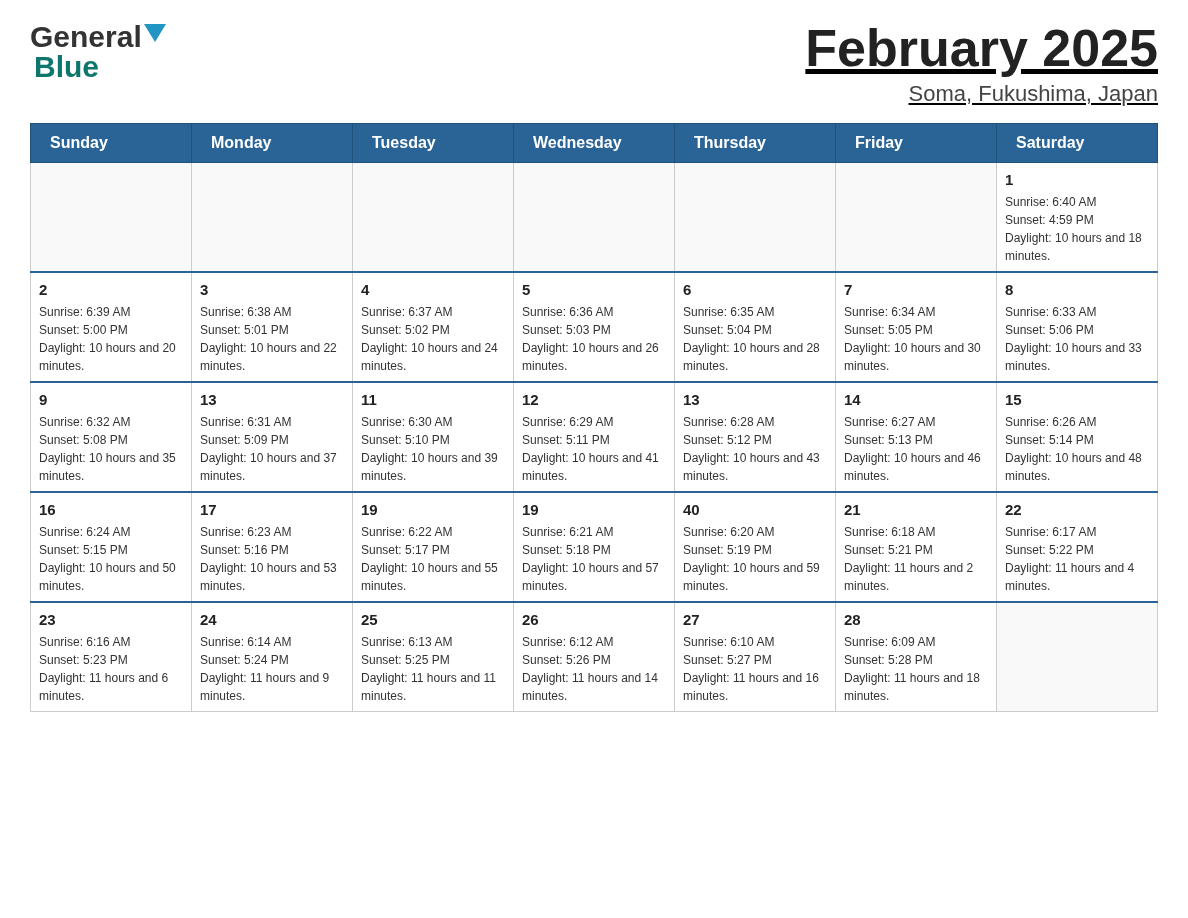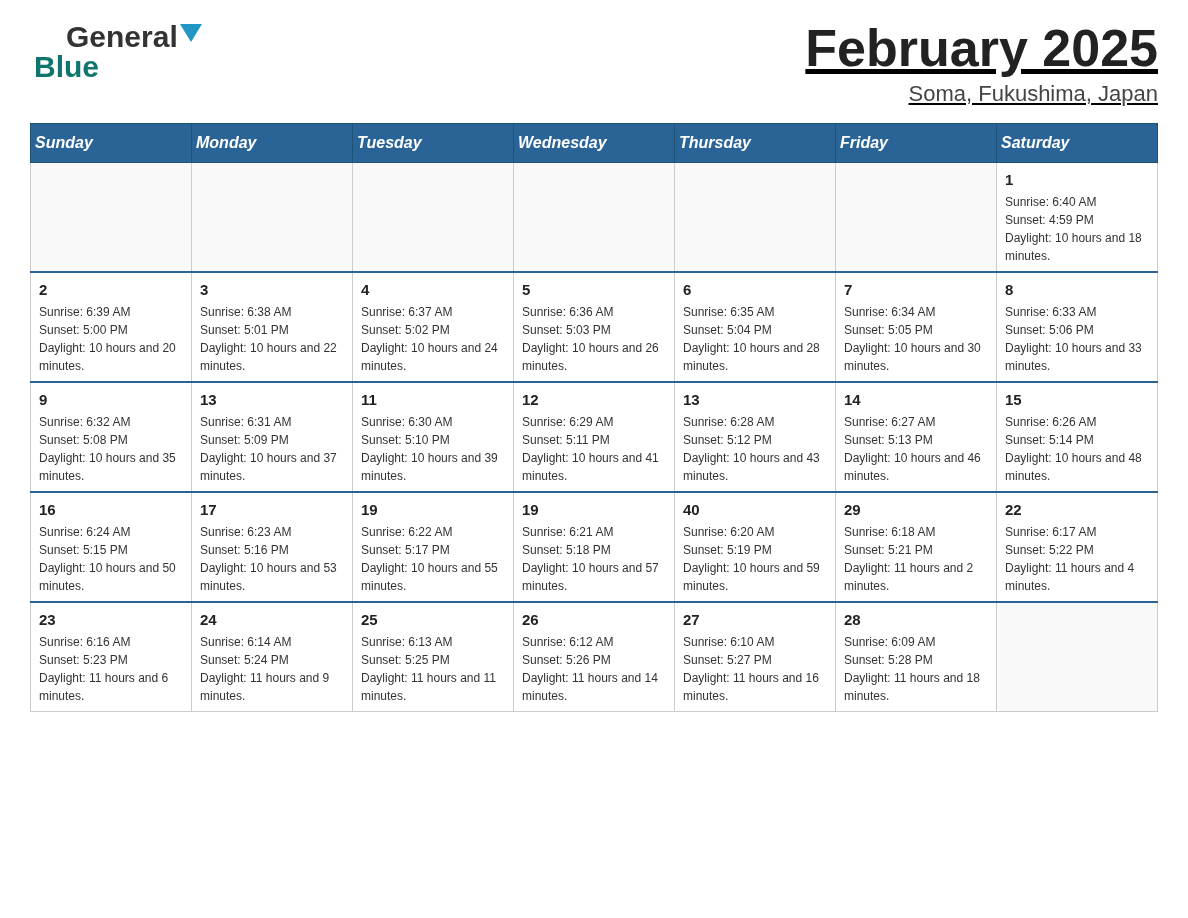--- a/index.html
+++ b/index.html
@@ -40,24 +40,23 @@
     .calendar {
       width: 100%;
       border-collapse: collapse;
       border: 1px solid #ccc;
     }
     .calendar th {
       background-color: #2a6496;
       color: #fff;
       font-size: 16px;
       font-weight: bold;
-      padding: 10px 4px;
+      padding: 10px 19px;
       text-align: left;
       border: 1px solid #1e5276;
-      font-style: italic;
     }
     .calendar td {
       vertical-align: top;
       border: 1px solid #ccc;
       padding: 6px 8px;
       width: 14.28%;
       min-height: 110px;
       font-size: 12px;
       color: #333;
       line-height: 1.4;
@@ -80,21 +79,21 @@
     .row-divider td {
       border-top: 2px solid #2a6496;
     }
   </style>
 </head>
 <body>
 
 <div class="header">
   <div class="logo">
     <div style="display:flex; align-items:center;">
-      <span style="font-size:30px; font-weight:bold; color:#333;margin-left:36px;">General</span>
+      <span style="font-size:30px; font-weight:bold; color:#333;">General</span>
       <svg width="22" height="22" viewBox="0 0 22 22" style="margin-left:2px; margin-top:-4px;">
         <polygon points="0,0 22,0 11,18" fill="#2196c4"></polygon>
       </svg>
     </div>
     <div style="margin-top:-4px;">
       <span style="font-size:30px; font-weight:bold; color:#0f766e; margin-left:4px;">Blue</span>
     </div>
   </div>
   <div class="title-section">
     <h1>February 2025</h1>
@@ -202,21 +201,21 @@
         </td>
         <td>
           <span class="day-num">19</span>
           <div class="day-info">Sunrise: 6:21 AM<br>Sunset: 5:18 PM<br>Daylight: 10 hours and 57 minutes.</div>
         </td>
         <td>
           <span class="day-num">40</span>
           <div class="day-info">Sunrise: 6:20 AM<br>Sunset: 5:19 PM<br>Daylight: 10 hours and 59 minutes.</div>
         </td>
         <td>
-          <span class="day-num">29</span>
+          <span class="day-num">21</span>
           <div class="day-info">Sunrise: 6:18 AM<br>Sunset: 5:21 PM<br>Daylight: 11 hours and 2 minutes.</div>
         </td>
         <td>
           <span class="day-num">22</span>
           <div class="day-info">Sunrise: 6:17 AM<br>Sunset: 5:22 PM<br>Daylight: 11 hours and 4 minutes.</div>
         </td>
       </tr>
       <tr class="row-divider">
         <td>
           <span class="day-num">23</span>

